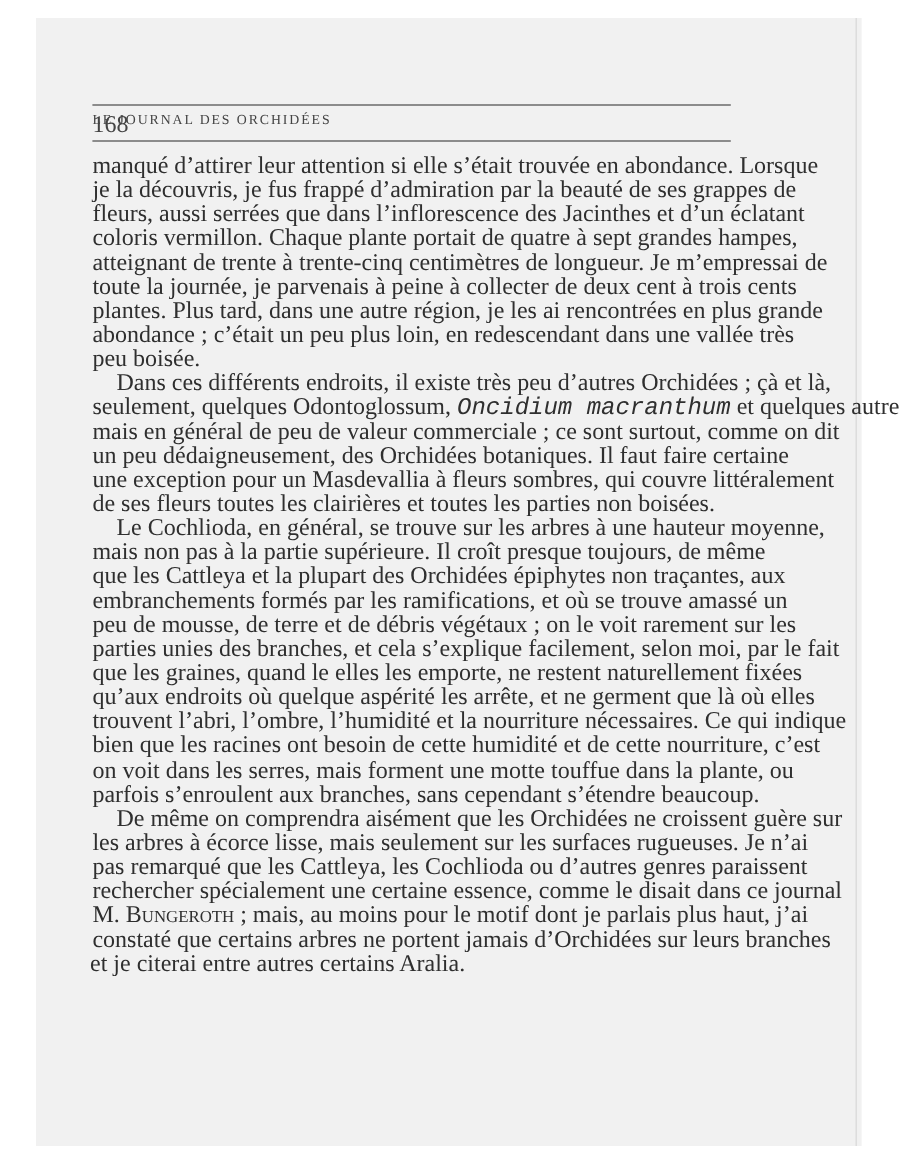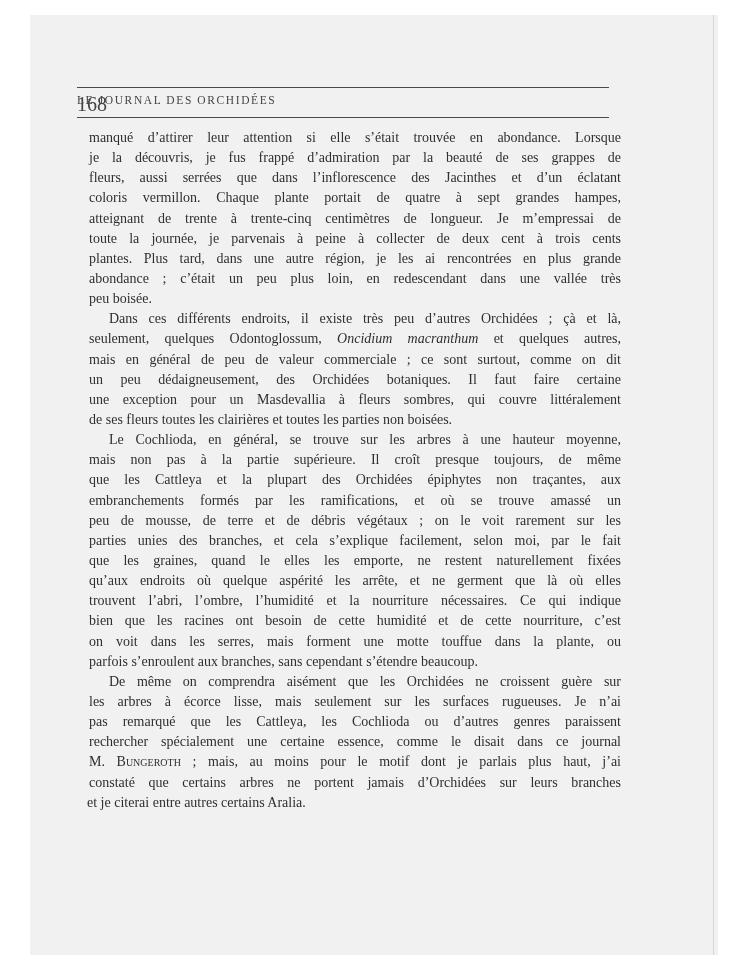--- a/index.html
+++ b/index.html
@@ -23,28 +23,28 @@
       position: absolute; top: 93px; left: 0; width: 532px; height: 18px;
       font-family: "Liberation Serif", serif; font-size: 14px; color: #444;
     }
     .page-number { position: absolute; left: 0; top: 0; font-size: 20px; }
     .journal-title {
       position: absolute; left: 0; right: 0; top: 1px; text-align: left;
       font-size: 11.5px; letter-spacing: 1.6px;
     }
     .body-text {
       position: absolute; top: 128px; left: 0; width: 532px;
-      font-family: "Liberation Serif", serif; font-size: 14px; line-height: 20.15px;
-      text-align: justify; color: #2f2f2f; margin-left: 12px;
+      font-family: "Liberation Serif", serif; font-size: 20px; line-height: 20.15px;
+      text-align: justify; color: #2f2f2f;
     }
     .line { display: block; white-space: nowrap; text-align-last: justify; height: 20.15px; }
     .line.last { text-align-last: left; }
     .line.indent { padding-left: 20px; }
     .line.outdent { margin-left: -2px; }
-    i { font-style: italic; }
+    i { font-style: italic; font-family: Liberation Mono, monospace; }
     .smallcaps { font-variant: small-caps; }
   </style>
 </head>
 <body>
 
 <div class="scan">
   <div class="scan-inner-edge"></div>
 </div>
 
 <div class="page">

